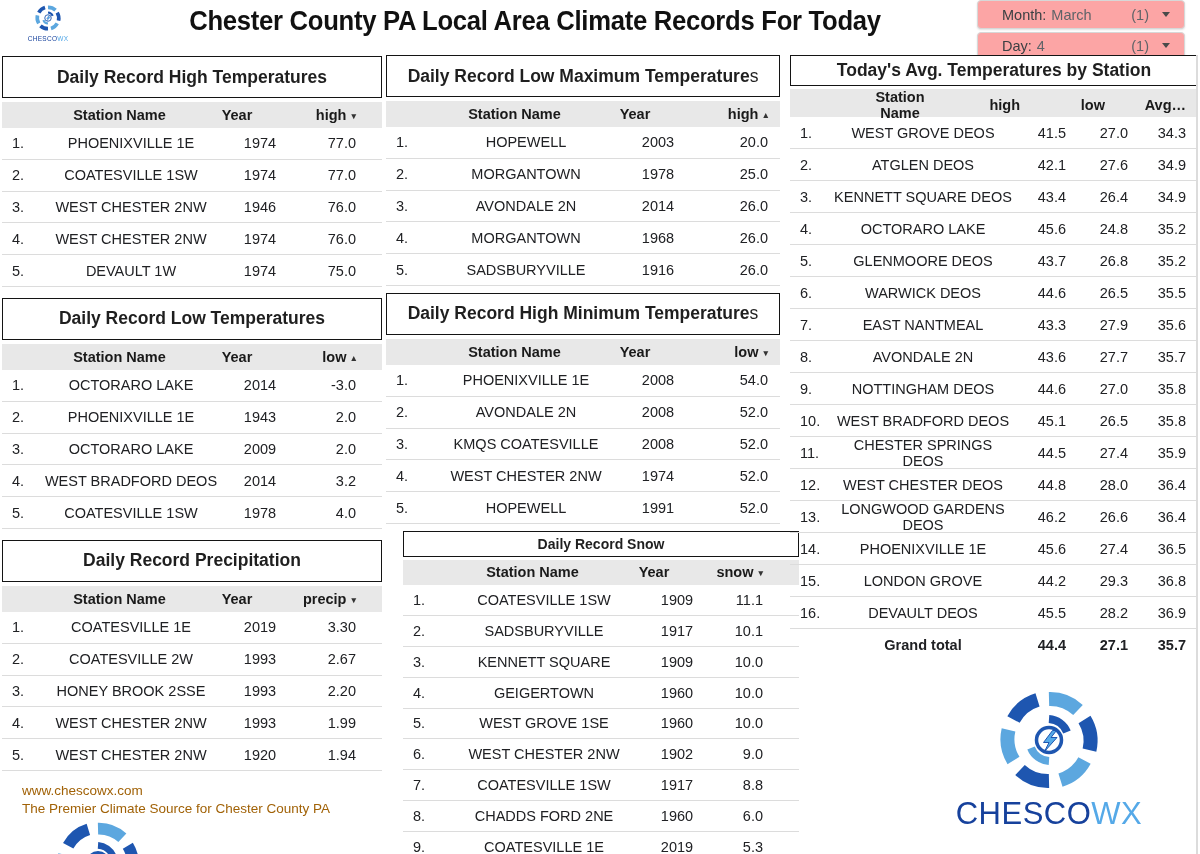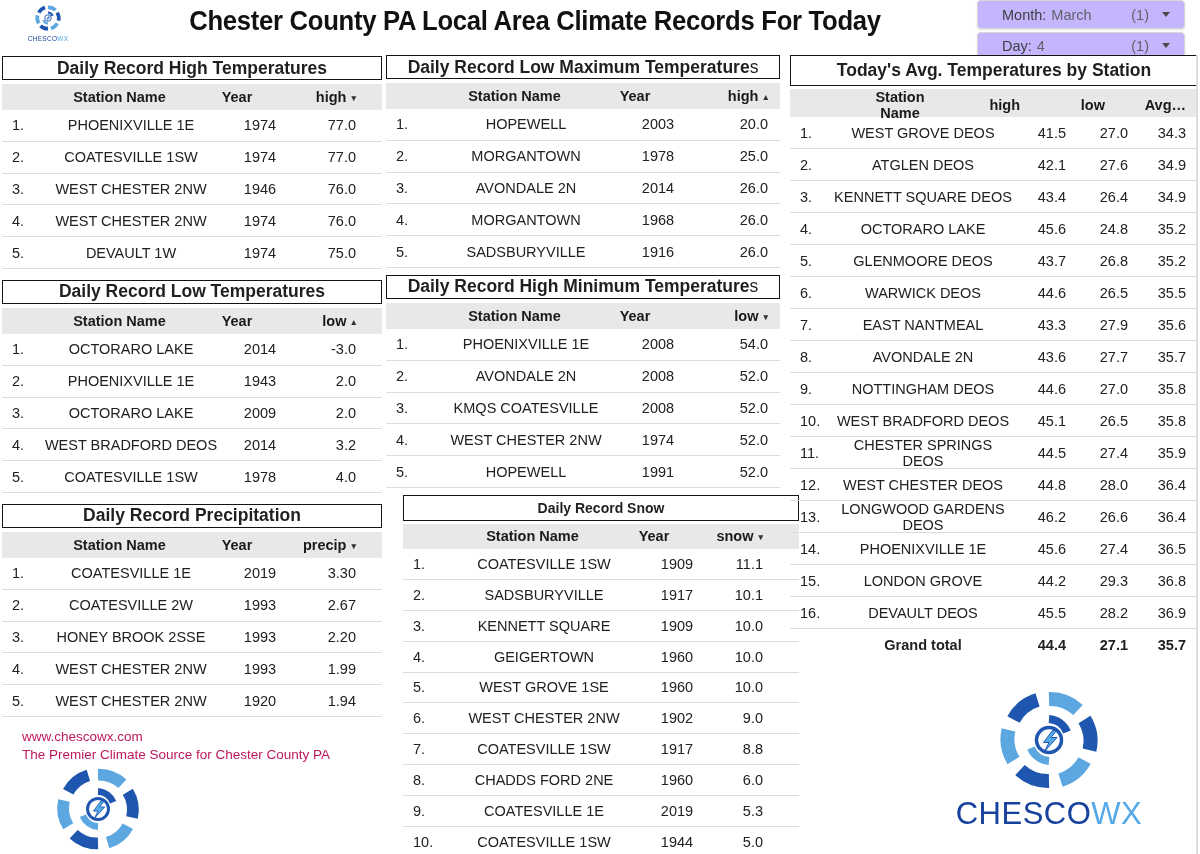--- a/index.html
+++ b/index.html
@@ -3,41 +3,41 @@
 <meta charset="utf-8">
 <style>
   html,body{margin:0;padding:0;background:#fff;}
   body{font-family:"Liberation Sans",sans-serif;color:#1f1f1f;}
   .canvas{position:relative;width:1200px;height:854px;background:#fff;overflow:hidden;}
 
   
   .h-title{position:absolute;left:150px;top:6px;width:770px;text-align:center;
     font-size:27px;font-weight:700;letter-spacing:-0.3px;transform:scaleX(.95);
     transform-origin:center;color:#111;white-space:nowrap;}
-  .filter{position:absolute;left:977px;width:208px;background:#c4b5fd;border:1px solid #d7d7d7;
+  .filter{position:absolute;left:977px;width:208px;background:#fca5a5;border:1px solid #d7d7d7;
     border-radius:4px;box-shadow:0 1px 2px rgba(0,0,0,.12);display:flex;align-items:center;
     font-size:14.5px;padding:0 14px 0 24px;box-sizing:border-box;cursor:pointer;}
   .filter .f-label{color:#3c4043;}
   .filter .f-value{color:#5f6368;margin-left:5px;}
   .filter .f-count{color:#5f6368;margin-left:auto;}
   .caret{width:0;height:0;border-left:4.5px solid transparent;border-right:4.5px solid transparent;
     border-top:5.5px solid #4a4a4a;margin-left:13px;}
   #filter-month{top:0;height:29px;}
   #filter-day{top:32px;height:27px;}
 
   
   .col{position:absolute;}
   .col-left{left:2px;top:56px;width:380px;}
   .col-mid{left:386px;top:55px;width:394px;}
   .col-right{left:790px;top:55px;width:408px;}
   .col-left .card{margin-bottom:11px;}
   .col-mid .card{margin-bottom:7px;}
 
   
-  .card-title{border:1.6px solid #141414;height:24px;display:flex;align-items:center;
+  .card-title{border:1.6px solid #141414;height:42px;display:flex;align-items:center;
     justify-content:center;font-size:17.5px;font-weight:700;background:#fff;white-space:nowrap;
     box-sizing:border-box;overflow:visible;}
   .card-title .ts{font-weight:400;}
   .t-head{display:grid;align-items:center;background:#e8e8e8;height:26px;margin-top:4px;
     font-weight:700;font-size:14.5px;color:#1a1a1a;gap:23px;}
   .t-row{display:grid;align-items:center;height:30.8px;font-size:14.5px;
     border-bottom:1px solid #dcdcdc;color:#202124;}
   .t-row.total{font-weight:700;border-bottom:none;}
   .cl{text-align:left;padding-left:10px;}
   .cc{text-align:center;}
@@ -58,21 +58,21 @@
   .snow .t-head{height:25px;margin-top:3px;}
   .snow .t-row{height:29.9px;}
   .snow .cr{padding-right:36px;}
 
   
   .col-right .card-title{height:31px;}
   .col-right .t-head{height:28px;margin-top:3px;}
   .col-right .t-row{height:31px;}
 
   
-  .footer-note{margin-top:9px;padding-left:20px;font-size:13.5px;line-height:1.32;color:#be185d;}
+  .footer-note{margin-top:9px;padding-left:20px;font-size:13.5px;line-height:1.32;color:#a16207;}
   .wordmark{font-weight:400;white-space:nowrap;}
   .wm-a{color:#16419C;}
   .wm-b{color:#55A9E8;}
   .logo-left{margin-top:3px;margin-left:28px;width:136px;text-align:center;}
   .logo-right{position:absolute;left:953px;top:690px;width:192px;text-align:center;}
   .logo-right .wordmark{font-size:31px;letter-spacing:.5px;margin-top:2px;}
   .logo-top{position:absolute;left:12px;top:5px;width:72px;text-align:center;}
   .logo-top .wordmark{font-size:6.5px;letter-spacing:.3px;}
 
   .scroll-strip{position:absolute;left:1196px;top:55px;width:2px;height:799px;background:#dcdcdc;}

